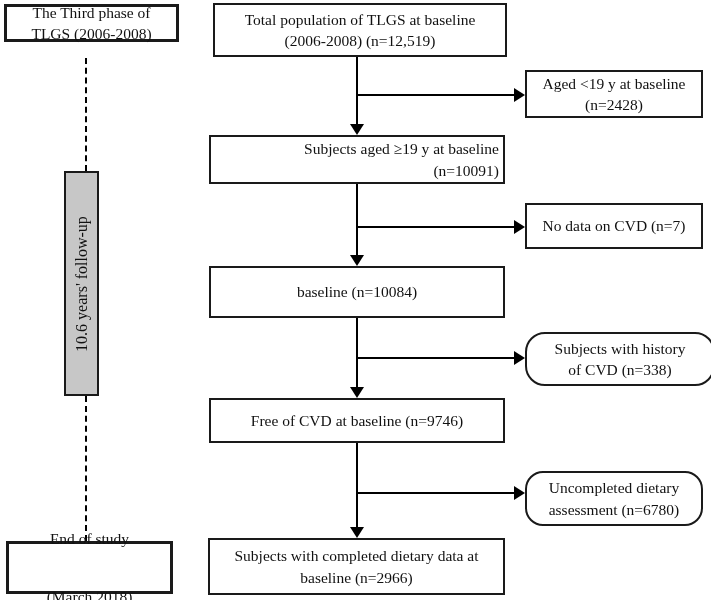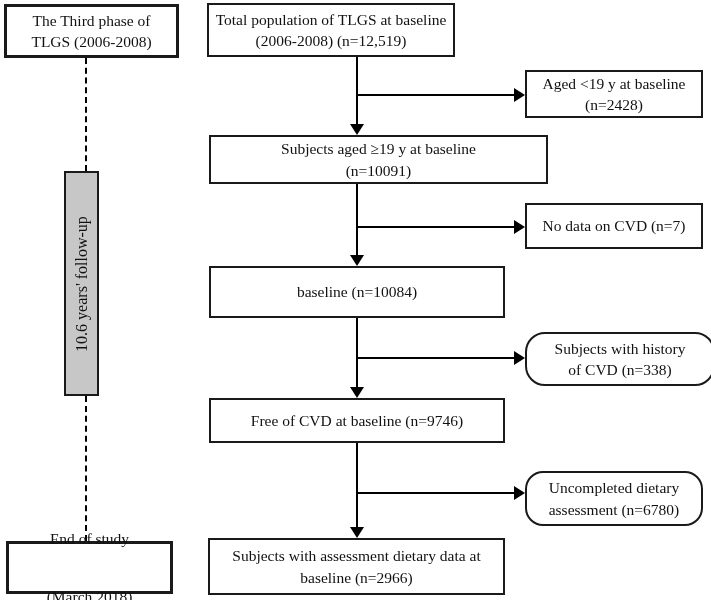--- a/index.html
+++ b/index.html
@@ -50,28 +50,28 @@
     border-right: 7px solid transparent;
     border-top: 11px solid #000;
   }
   .arrow-right {
     position: absolute; width: 0; height: 0;
     border-top: 7px solid transparent;
     border-bottom: 7px solid transparent;
     border-left: 11px solid #000;
   }
   
-  #phase-box   { left: 4px;   top: 4px;   width: 175px; height: 54px; }
+  #phase-box   { left: 4px;   top: 4px;   width: 175px; height: 38px; }
   #dash1       { left: 85px;  top: 58px;  height: 113px; }
   #followup-box{ left: 64px;  top: 171px; width: 35px;  height: 225px; }
   #dash2       { left: 85px;  top: 396px; height: 145px; }
   #end-box     { left: 6px;   top: 541px; width: 167px; height: 53px; gap: 36px; }
   
-  #flow1 { left: 207px; top: 3px;   width: 248px; height: 54px; }
-  #flow2 { left: 209px; top: 135px; width: 339px; height: 49px; }
+  #flow1 { left: 213px; top: 3px;   width: 294px; height: 54px; }
+  #flow2 { left: 209px; top: 135px; width: 296px; height: 49px; align-items: flex-end; }
   #flow3 { left: 209px; top: 266px; width: 296px; height: 52px; }
   #flow4 { left: 209px; top: 398px; width: 296px; height: 45px; }
   #flow5 { left: 208px; top: 538px; width: 297px; height: 57px; }
   #vline1 { left: 356px; top: 57px;  height: 68px; }
   #vline2 { left: 356px; top: 184px; height: 72px; }
   #vline3 { left: 356px; top: 318px; height: 70px; }
   #vline4 { left: 356px; top: 443px; height: 85px; }
   #ahead1 { left: 350px; top: 124px; }
   #ahead2 { left: 350px; top: 255px; }
   #ahead3 { left: 350px; top: 387px; }
@@ -118,21 +118,21 @@
     <span>Subjects aged ≥19 y at baseline</span>
     <span>(n=10091)</span>
   </div>
   <div class="box" id="flow3">
     <span>baseline (n=10084)</span>
   </div>
   <div class="box" id="flow4">
     <span>Free of CVD at baseline (n=9746)</span>
   </div>
   <div class="box" id="flow5">
-    <span>Subjects with assessment dietary data at</span>
+    <span>Subjects with completed dietary data at</span>
     <span>baseline (n=2966)</span>
   </div>
 
   <div class="vline" id="vline1"></div>
   <div class="arrow-down" id="ahead1"></div>
   <div class="vline" id="vline2"></div>
   <div class="arrow-down" id="ahead2"></div>
   <div class="vline" id="vline3"></div>
   <div class="arrow-down" id="ahead3"></div>
   <div class="vline" id="vline4"></div>

